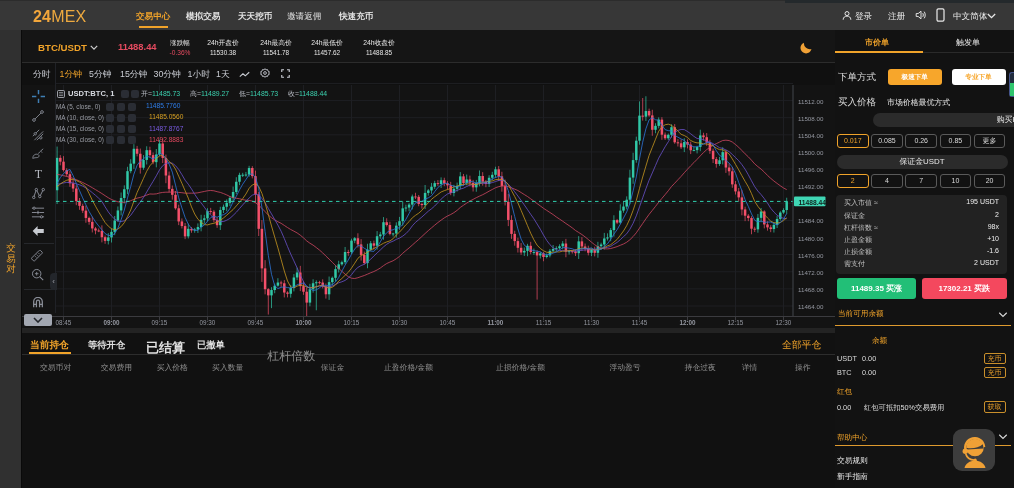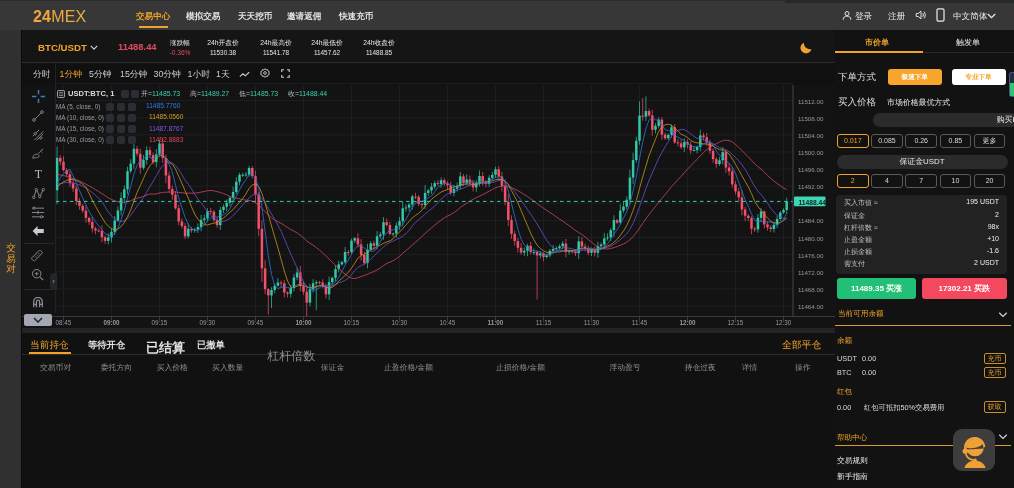--- a/index.html
+++ b/index.html
@@ -9,21 +9,21 @@
 </style></head>
 <body>
 
 <div class="abs" style="left:0;top:0;width:1014px;height:30px;background:#373737;border-top:1px solid #2c2c2c"></div>
 <div class="abs" style="left:785px;top:0;width:229px;height:3px;background:#24292c"></div>
 <div class="abs" style="left:33px;top:8px;font-size:16px;color:#f2a63b;font-weight:bold;letter-spacing:0.2px"><span>24</span><span style="font-weight:normal;color:#eda93f">MEX</span></div>
 <div class="abs or" style="left:136px;top:11px;font-size:8.6px;font-weight:bold">交易中心</div>
 <div class="abs" style="left:139px;top:26px;width:29px;height:2px;background:#f0a32a"></div>
 <div class="abs" style="left:186px;top:11px;font-size:8.6px;color:#e2e2e2;font-weight:bold">模拟交易</div>
 <div class="abs" style="left:238px;top:11px;font-size:8.6px;color:#e2e2e2;font-weight:bold">天天挖币</div>
-<div class="abs" style="left:287px;top:11px;font-size:8.6px;color:#e2e2e2;font-weight:bold">邀请返佣</div>
+<div class="abs" style="left:287px;top:11px;font-size:8.6px;color:#e2e2e2;font-weight:normal">邀请返佣</div>
 <div class="abs" style="left:339px;top:11px;font-size:8.6px;color:#e2e2e2;font-weight:bold">快速充币</div>
 <svg class="abs" style="left:842px;top:10px" width="10" height="11" viewBox="0 0 13 13">
     <circle cx="6.5" cy="4" r="2.6" fill="none" stroke="#e8e8e8" stroke-width="1.3"></circle>
     <path d="M1.5 12 C1.5 8.7 4 7.3 6.5 7.3 C9 7.3 11.5 8.7 11.5 12" fill="none" stroke="#e8e8e8" stroke-width="1.3"></path>
   </svg>
 <div class="abs" style="left:855px;top:11px;font-size:8.6px;color:#ececec">登录</div>
 <div class="abs" style="left:888px;top:11px;font-size:8.6px;color:#ececec">注册</div>
 <svg class="abs" style="left:915px;top:9px" width="12" height="12" viewBox="0 0 15 14">
     <path d="M1.5 5.2 H4 L7.5 2.2 V11.8 L4 8.8 H1.5 Z" fill="none" stroke="#e8e8e8" stroke-width="1.2" stroke-linejoin="round"></path>
     <path d="M9.6 4.6 C10.6 5.6 10.6 8.4 9.6 9.4" fill="none" stroke="#e8e8e8" stroke-width="1.2"></path>
@@ -703,28 +703,28 @@
 <div class="abs" style="left:128px;top:113.8px;width:8px;height:8px;background:#2a2d34;border-radius:2px"></div>
 <div class="abs" style="left:106px;top:125.1px;width:8px;height:8px;background:#2a2d34;border-radius:2px"></div>
 <div class="abs" style="left:117px;top:125.1px;width:8px;height:8px;background:#2a2d34;border-radius:2px"></div>
 <div class="abs" style="left:128px;top:125.1px;width:8px;height:8px;background:#2a2d34;border-radius:2px"></div>
 <div class="abs" style="left:106px;top:136.4px;width:8px;height:8px;background:#2a2d34;border-radius:2px"></div>
 <div class="abs" style="left:117px;top:136.4px;width:8px;height:8px;background:#2a2d34;border-radius:2px"></div>
 <div class="abs" style="left:128px;top:136.4px;width:8px;height:8px;background:#2a2d34;border-radius:2px"></div>
 
 <div class="abs" style="left:22px;top:333px;width:813px;height:155px;background:#111111"></div>
 <div class="abs" style="left:22px;top:354px;width:813px;height:1px;background:#2d2d2d"></div>
-<div class="abs or" style="left:30px;top:338.5px;font-size:9.7px;font-weight:normal">当前持仓</div>
+<div class="abs or" style="left:30px;top:338.5px;font-size:9.7px;font-weight:bold">当前持仓</div>
 <div class="abs" style="left:29px;top:352px;width:42px;height:2px;background:#f0a32a"></div>
 <div class="abs" style="left:88px;top:339px;font-size:9.3px;color:#e0e0e0;font-weight:bold">等待开仓</div>
 <div class="abs" style="left:146px;top:339px;font-size:13px;color:#e0e0e0;font-weight:bold">已结算</div>
 <div class="abs" style="left:197px;top:339px;font-size:9.3px;color:#e0e0e0;font-weight:bold">已撤单</div>
 <div class="abs or" style="left:782px;top:338.5px;font-size:9.8px">全部平仓</div>
 <div class="abs" style="left:40px;top:361.5px;font-size:7.8px;color:#8f8f8f">交易币对</div>
-<div class="abs" style="left:100.8px;top:361.5px;font-size:7.8px;color:#8f8f8f">委托方向</div>
+<div class="abs" style="left:100.8px;top:361.5px;font-size:7.8px;color:#8f8f8f">交易费用</div>
 <div class="abs" style="left:156.7px;top:361.5px;font-size:7.8px;color:#8f8f8f">买入价格</div>
 <div class="abs" style="left:212.1px;top:361.5px;font-size:7.8px;color:#8f8f8f">买入数量</div>
 <div class="abs" style="left:267.2px;top:348px;font-size:12px;color:#8f8f8f">杠杆倍数</div>
 <div class="abs" style="left:320.8px;top:361.5px;font-size:7.8px;color:#8f8f8f">保证金</div>
 <div class="abs" style="left:384px;top:361.5px;font-size:7.8px;color:#8f8f8f">止盈价格/金额</div>
 <div class="abs" style="left:496px;top:361.5px;font-size:7.8px;color:#8f8f8f">止损价格/金额</div>
 <div class="abs" style="left:609.4px;top:361.5px;font-size:7.8px;color:#8f8f8f">浮动盈亏</div>
 <div class="abs" style="left:684.6px;top:361.5px;font-size:7.8px;color:#8f8f8f">持仓过夜</div>
 <div class="abs" style="left:741.8px;top:361.5px;font-size:7.8px;color:#8f8f8f">详情</div>
 <div class="abs" style="left:795px;top:361.5px;font-size:7.8px;color:#8f8f8f">操作</div>
@@ -767,21 +767,21 @@
 <div class="abs" style="left:844px;top:247.0px;width:155px;text-align:right;font-size:7px;color:#efefef">-1.6</div>
 <div class="abs" style="left:844px;top:259.0px;font-size:7px;color:#c2c2c2">需支付</div>
 <div class="abs" style="left:844px;top:259.0px;width:155px;text-align:right;font-size:7px;color:#efefef">2 USDT</div>
 <div class="abs" style="left:837px;top:277.5px;width:79px;height:21px;background:#22bf77;border-radius:3px;text-align:center;line-height:21px;font-size:8px;color:#fff;font-weight:bold">11489.35 买涨</div>
 <div class="abs" style="left:921.5px;top:277.5px;width:85.5px;height:21px;background:#f4485e;border-radius:3px;text-align:center;line-height:21px;font-size:8px;color:#fff;font-weight:bold">17302.21 买跌</div>
 <div class="abs or" style="left:838px;top:309px;font-size:7.6px">当前可用余额</div>
 <svg class="abs" style="left:998px;top:312px" width="10" height="6" viewBox="0 0 12 8">
     <path d="M1 1 L6 6 L11 1" fill="none" stroke="#d9d9d9" stroke-width="1.5"></path>
   </svg>
 <div class="abs" style="left:835px;top:325px;width:176px;height:1px;background:#de9a2e"></div>
-<div class="abs or" style="left:837px;top:336px;font-size:7.6px">余额</div>
+<div class="abs or" style="left:872px;top:336px;font-size:7.6px">余额</div>
 <div class="abs" style="left:837px;top:354px;font-size:7.3px;color:#dcdcdc">USDT</div>
 <div class="abs" style="left:862px;top:354px;font-size:7.3px;color:#dcdcdc">0.00</div>
 <div class="abs" style="left:983.5px;top:352.5px;width:22px;height:11.5px;border:1px solid #c98f2b;border-radius:2px;color:#f0a32a;font-size:7px;text-align:center;line-height:10px">充币</div>
 <div class="abs" style="left:837px;top:368px;font-size:7.3px;color:#dcdcdc">BTC</div>
 <div class="abs" style="left:862px;top:368px;font-size:7.3px;color:#dcdcdc">0.00</div>
 <div class="abs" style="left:983.5px;top:366.5px;width:22px;height:11.5px;border:1px solid #c98f2b;border-radius:2px;color:#f0a32a;font-size:7px;text-align:center;line-height:10px">充币</div>
 <div class="abs or" style="left:837px;top:386.5px;font-size:7.6px">红包</div>
 <div class="abs" style="left:837px;top:403px;font-size:7.3px;color:#dcdcdc">0.00</div>
 <div class="abs" style="left:864px;top:403px;font-size:7.3px;color:#dcdcdc">红包可抵扣50%交易费用</div>
 <div class="abs" style="left:983.5px;top:401px;width:22px;height:11.5px;border:1px solid #c98f2b;border-radius:2px;color:#f0a32a;font-size:7px;text-align:center;line-height:10px">获取</div>

